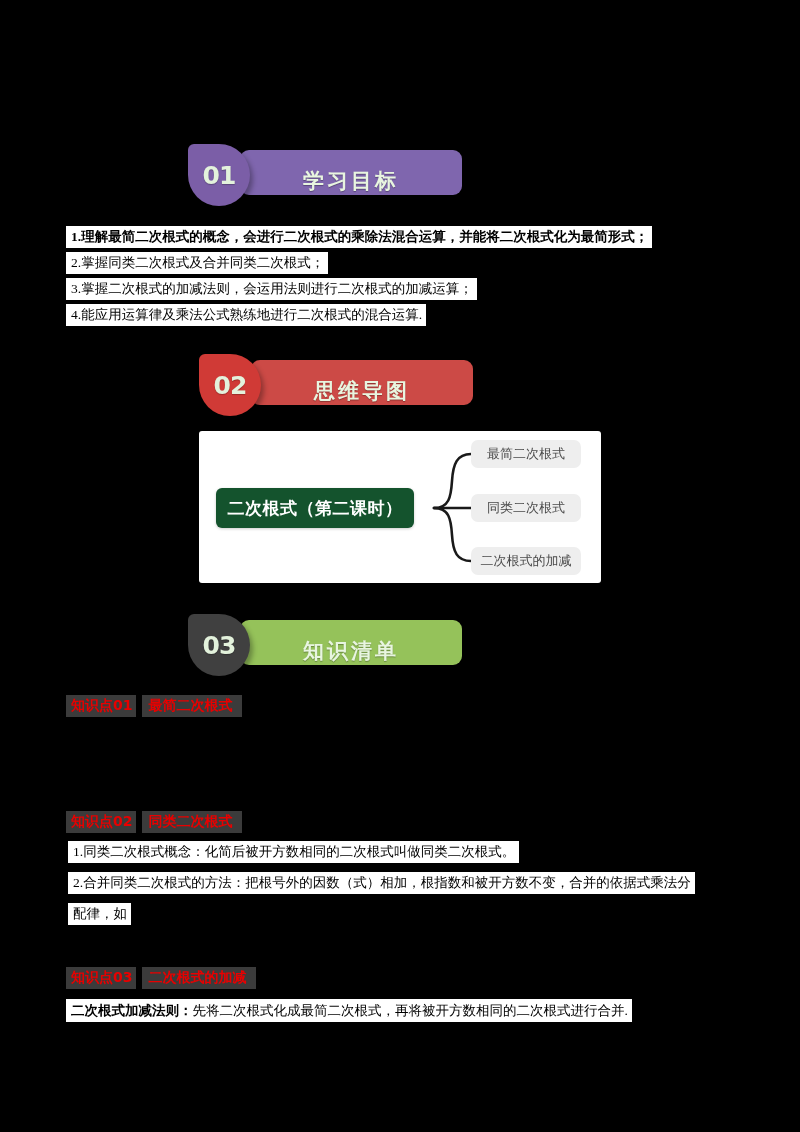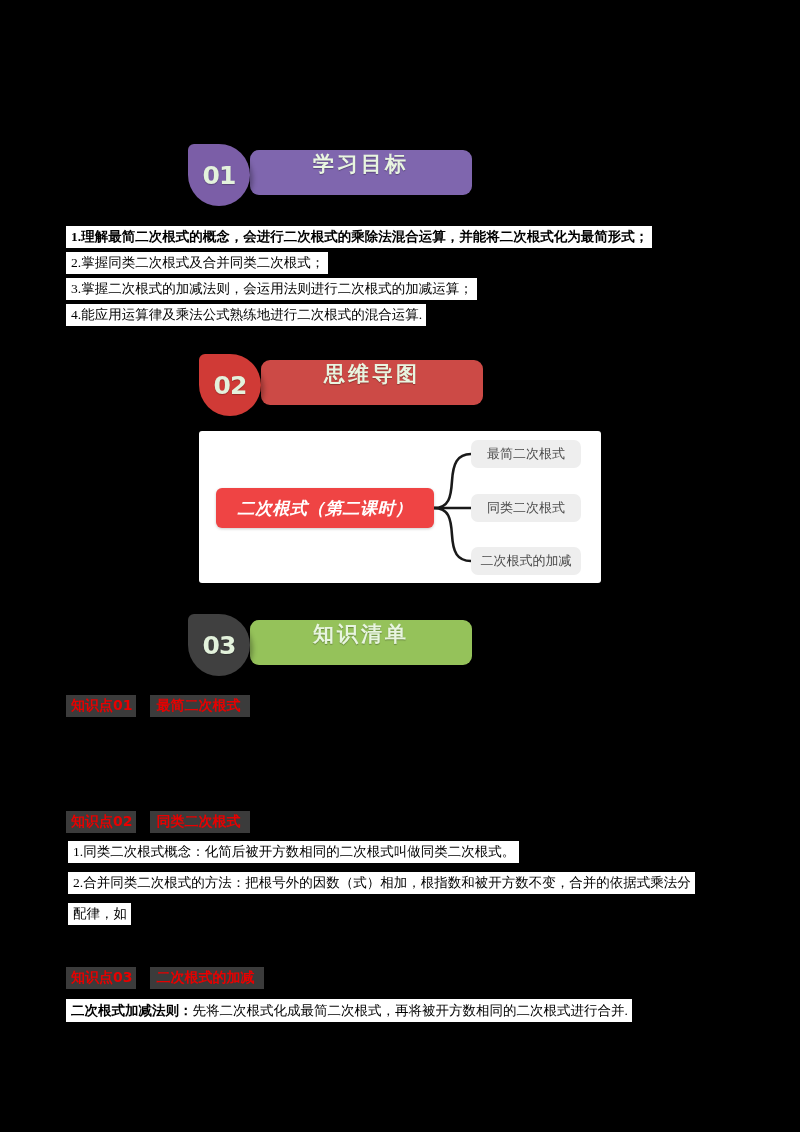--- a/index.html
+++ b/index.html
@@ -50,27 +50,27 @@
   .badge-num {
     font-family: "DejaVu Sans", sans-serif;
     font-weight: bold;
     font-size: 25px;
     color: #E3F2DC;
     letter-spacing: -1px;
     text-shadow: 0 1px 1px rgba(0,0,0,0.25);
   }
   .banner {
     position: absolute;
-    left: 62px;
+    left: 52px;
     top: 12px;
     width: 222px;
     height: 45px;
     border-radius: 9px;
     display: flex;
-    align-items: flex-start;
+    align-items: flex-end;
     justify-content: center;
     box-shadow: 3px 5px 6px rgba(0,0,0,0.28);
   }
   .banner-label {
     font-family: "DejaVu Sans", sans-serif;
     font-weight: bold;
     font-size: 21px;
     color: #E8F5E0;
     letter-spacing: 3px;
     text-shadow: 0 1px 1px rgba(0,0,0,0.30);
@@ -91,21 +91,21 @@
     font-family: "DejaVu Sans", sans-serif;
     font-weight: bold;
   }
 
   
   .kp-label {
     position: absolute;
     height: 34px;
     display: flex;
     align-items: center;
-    gap: 8px;
+    gap: 0;
     font-family: "DejaVu Sans", sans-serif;
     font-weight: bold;
     font-size: 14px;
     color: #E80000;
     white-space: nowrap;
     text-align: right;
   }
   .kp-tag {
     background: #3B3B3B;
     padding: 2px 4px 2px 5px;
@@ -130,30 +130,29 @@
   }
   .mm-svg {
     position: absolute;
     left: 0;
     top: 0;
   }
   .mm-center {
     position: absolute;
     left: 17px;
     top: 57px;
-    width: 218px;
+    width: 198px;
     height: 40px;
-    background: #ef4444;
+    background: #14532d;
     border-radius: 6px;
     display: flex;
     align-items: center;
     justify-content: center;
     box-shadow: 0 1px 3px rgba(0,0,0,0.20);
     z-index: 2;
-    font-style: italic;
   }
   .mm-center-label {
     font-family: "DejaVu Sans", sans-serif;
     font-weight: bold;
     font-size: 17px;
     color: #FFFFFF;
     letter-spacing: 0.5px;
   }
   .mm-node {
     position: absolute;

